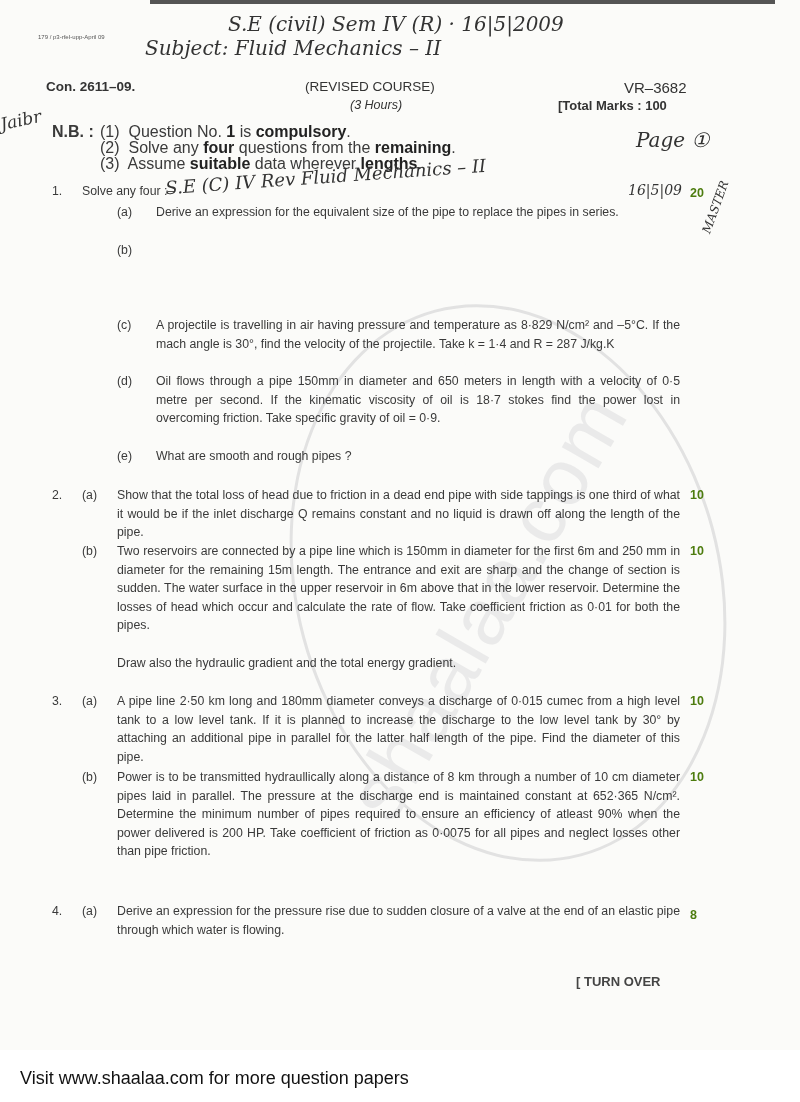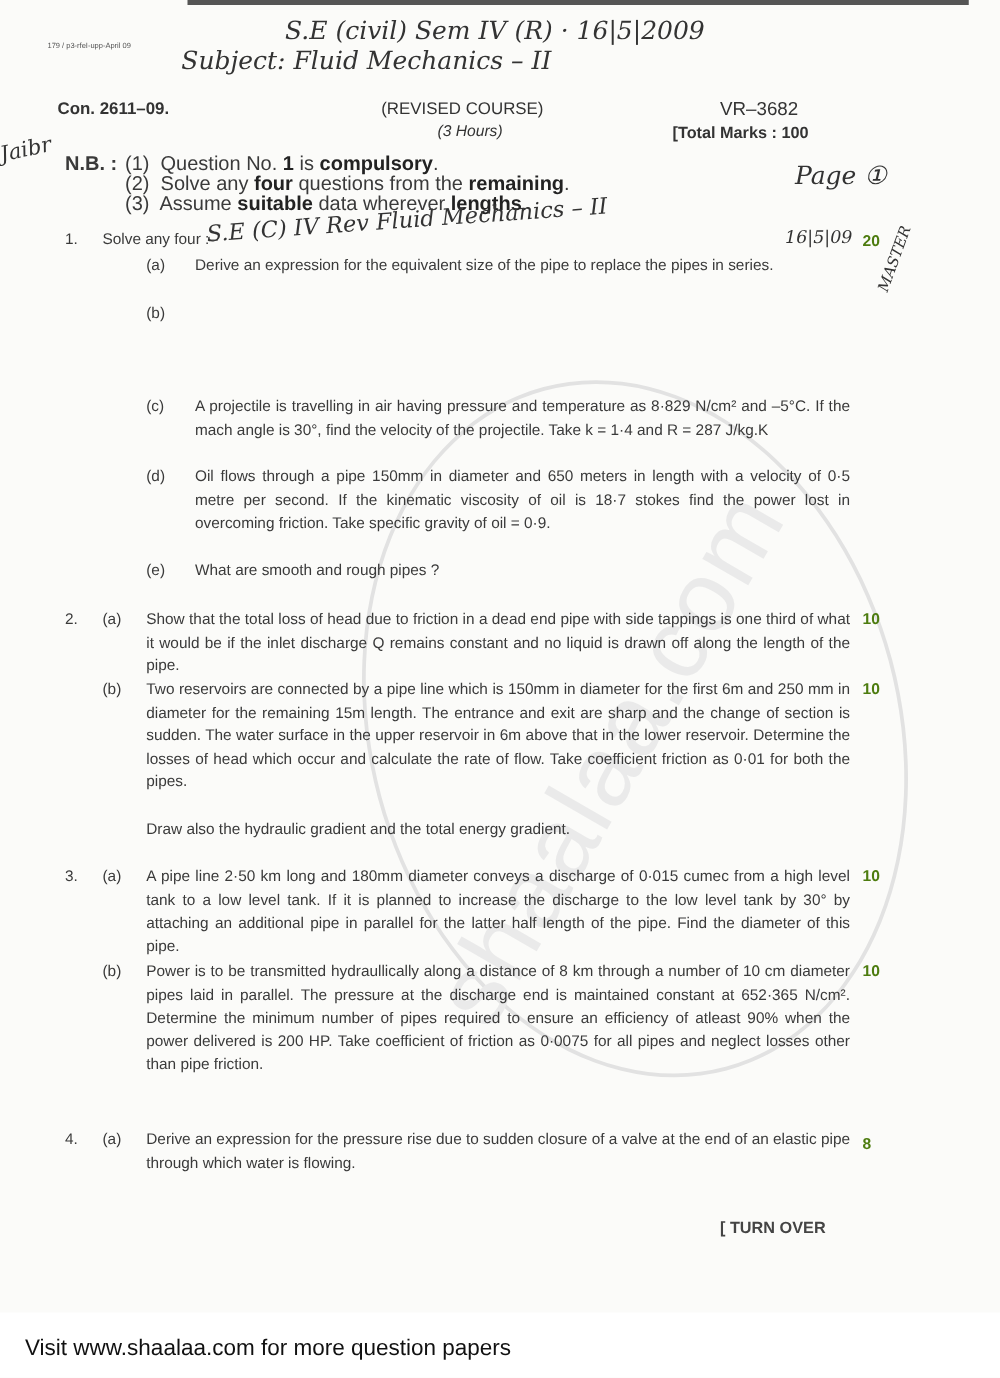--- a/index.html
+++ b/index.html
@@ -33,23 +33,23 @@
   <div class="watermark"></div>
   <div class="wm-text">shaalaa.com</div>
 
   <div class="abs tiny" style="left:38px;top:34px;">179 / p3-rfeI-upp-April 09</div>
   <div class="abs hw" style="left:228px;top:12px;font-size:20px;">S.E (civil) Sem IV (R) · 16|5|2009</div>
   <div class="abs hw" style="left:145px;top:36px;font-size:20px;">Subject: Fluid Mechanics – II</div>
   <div class="abs hw" style="left:0px;top:110px;font-size:17px;transform:rotate(-12deg);">Jaibr</div>
 
   <div class="abs hdr" style="left:46px;top:79px;font-weight:bold;">Con. 2611–09.</div>
   <div class="abs hdr" style="left:305px;top:79px;">(REVISED COURSE)</div>
-  <div class="abs hdr" style="left:576px;top:79px;font-size:15px;">VR–3682</div>
+  <div class="abs hdr" style="left:624px;top:79px;font-size:15px;">VR–3682</div>
   <div class="abs hdr" style="left:350px;top:98px;font-size:12.5px;font-style:italic;">(3 Hours)</div>
-  <div class="abs hdr" style="left:538px;top:98px;font-weight:bold;font-size:13px;">[Total Marks : 100</div>
+  <div class="abs hdr" style="left:558px;top:98px;font-weight:bold;font-size:13px;">[Total Marks : 100</div>
 
   <div class="abs nb" style="left:52px;top:124px;font-weight:bold;">N.B. :</div>
   <div class="abs nb" style="left:100px;top:124px;">
     <span>(1)</span>&nbsp;
     <span>Question No. </span><b>1</b><span> is </span><b>compulsory</b><span>.</span>
   </div>
   <div class="abs nb" style="left:100px;top:140px;">
     <span>(2)</span>&nbsp;
     <span>Solve any </span><b>four</b><span> questions from the </span><b>remaining</b><span>.</span>
   </div>

